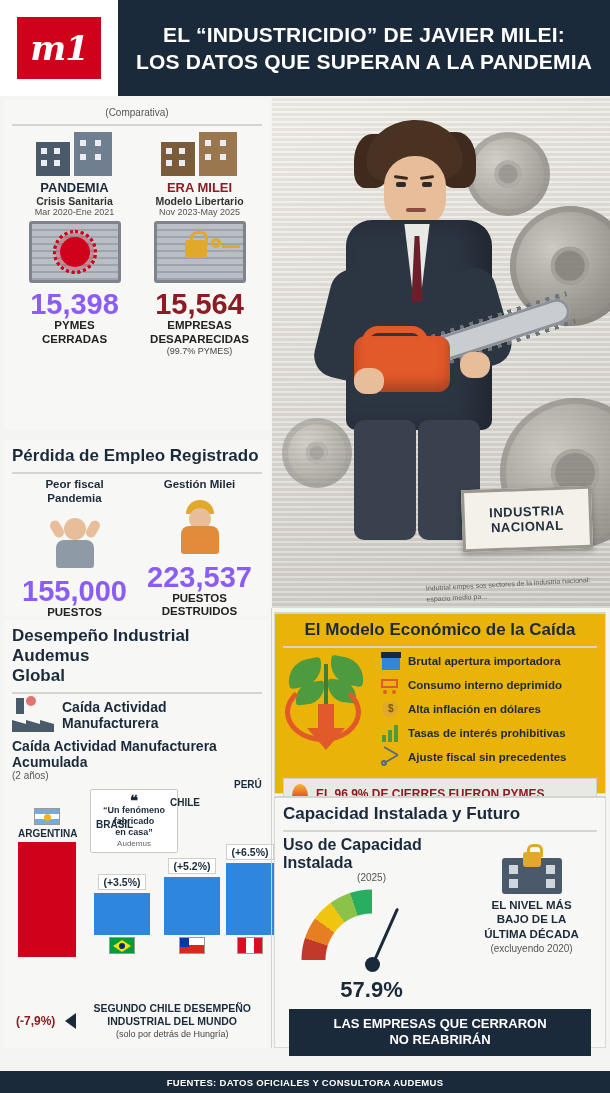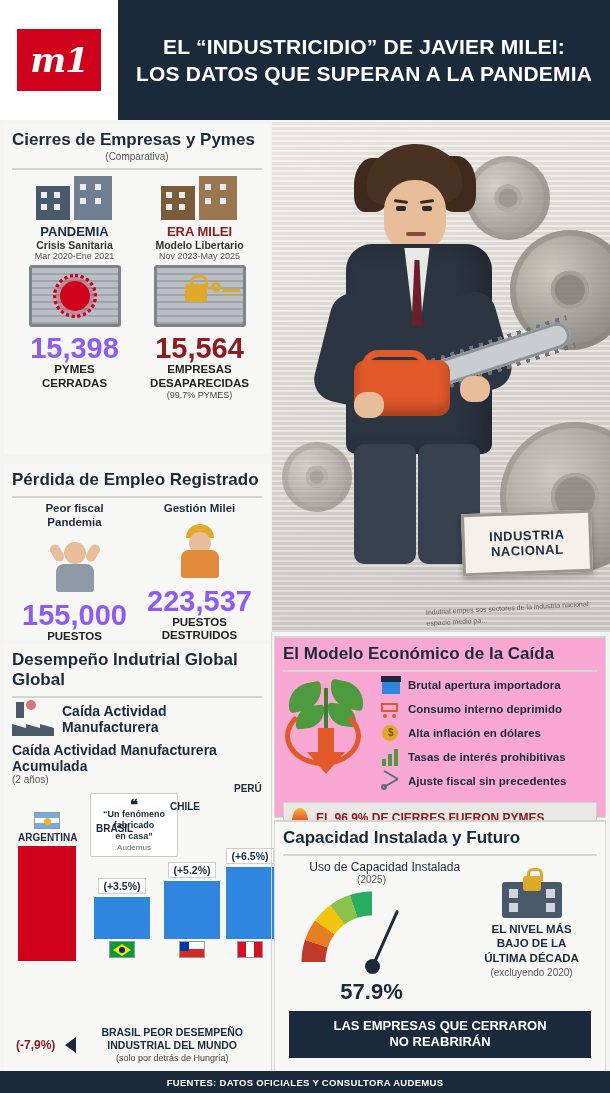--- a/index.html
+++ b/index.html
@@ -6,21 +6,21 @@
   body {
     width: 610px; height: 1093px;
     font-family: "Liberation Sans", sans-serif;
     background: #f2f2f0;
     overflow: hidden;
     position: relative;
   }
   .page { width:610px; height:1093px; position:relative; background:#f4f4f2; }
 
   
-  .header { display:flex; height:120px; background:#1b2a3a; }
+  .header { display:flex; height:96px; background:#1b2a3a; }
   .logo-box {
     width:118px; background:#ffffff; display:flex; align-items:center; justify-content:center;
     position:relative;
   }
   .logo-inner {
     width:84px; height:62px; background:#d0021b; color:#fff;
     display:flex; align-items:center; justify-content:center;
     font-family:"DejaVu Serif", serif; font-style:italic; font-weight:bold; font-size:34px;
     letter-spacing:-1px;
   }
@@ -190,21 +190,21 @@
   .quote-box .t { font-size:9px; font-weight:bold; color:#1b2a3a; line-height:1.2;}
   .quote-box .a { font-size:8px; color:#666; margin-top:2px;}
 
   .bar-label { font-size:10.5px; font-weight:bold; color:#1b2a3a; background:#fff; border:1px solid #cfcfcb; padding:1px 4px; white-space:nowrap;}
   .ctry { font-size:10px; font-weight:bold; color:#1b2a3a; }
   .tri { width:0;height:0;border-top:8px solid transparent;border-bottom:8px solid transparent;border-right:11px solid #1b2a3a;}
   .footnote { font-size:10.5px; font-weight:bold; color:#1b2a3a; line-height:1.2; text-align:center; flex:1;}
   .footnote small{ font-size:9px; font-weight:normal; color:#444;}
 
   
-  #panel-modelo { left:274px; top:612px; width:332px; height:180px; background:#f9a8d4; border-top:2px solid #d4d4d0;}
+  #panel-modelo { left:274px; top:612px; width:332px; height:180px; background:#eab308; border-top:2px solid #d4d4d0;text-align:center;}
   .bullet-list { margin-left:4px; }
   .bl-item { display:flex; align-items:center; gap:7px; margin-bottom:6px;}
   .bl-ico { width:20px; height:18px; flex:0 0 20px; position:relative;}
   .bl-txt { font-size:11.5px; font-weight:bold; color:#1b2a3a;}
   .plant { width:86px; height:96px; position:relative; margin-top:4px;}
   .leaf { position:absolute; width:36px; height:26px; background:#4e9a3e; border-radius:26px 4px 26px 4px;}
   .stem { position:absolute; left:41px; top:8px; width:4px; height:58px; background:#3f7f33;}
   .arrow-d { position:absolute; left:24px; top:48px; width:38px; height:46px;}
   .arrow-d .shaft{ position:absolute; left:11px; top:0; width:16px; height:26px; background:#e2592a;}
   .arrow-d .head{ position:absolute; left:0; top:24px; width:0;height:0;border-left:19px solid transparent;border-right:19px solid transparent;border-top:22px solid #e2592a;}
@@ -299,21 +299,20 @@
 
       <div class="sign">
         <span>INDUSTRIA</span>
         <span>NACIONAL</span>
       </div>
       <div class="clip-text">Indutrial empes sos sectores de la industria nacional: espacio medio pa...</div>
     </div>
 
     <div class="panel" id="panel-cierres" style="top:4px;left:4px;">
       <div style="padding:6px 8px 0;">
-        <div class="panel-title">Cierres de Empresas y Pymes</div>
         <div class="sub" style="text-align:center;margin-top:1px;">(Comparativa)</div>
         <div class="h-rule"></div>
 
         <div class="cmp">
 
           <div class="cmp-col">
             <div class="bld">
               <div class="b1"></div>
                 <div class="b2"></div>
               <div class="win" style="left:9px;bottom:22px;"></div>
@@ -394,21 +393,21 @@
             <div class="bigno">223,537</div>
             <div class="bigcap">PUESTOS</div>
             <div class="bigcap">DESTRUIDOS</div>
           </div>
         </div>
       </div>
     </div>
 
     <div class="panel" id="panel-global" style="top:524px;left:4px;height:428px;">
       <div style="padding:6px 8px 0; height:100%; position:relative;">
-        <div class="panel-title">Desempeño Indutrial Global</div>
+        <div class="panel-title">Desempeño Industrial Audemus</div>
         <div class="panel-title">Global</div>
         <div class="h-rule"></div>
 
         <div style="display:flex; align-items:center; gap:8px;">
           <div class="factory">
             <div class="smoke"></div>
             <div class="stack"></div>
             <div class="base"></div>
           </div>
           <div>
@@ -470,21 +469,21 @@
 
           <div style="position:absolute;left:84px;top:32px;" class="ctry">BRASIL</div>
           <div style="position:absolute;left:158px;top:10px;" class="ctry">CHILE</div>
           <div style="position:absolute;left:222px;top:-8px;" class="ctry">PERÚ</div>
         </div>
 
         <div style="position:absolute; left:8px; bottom:8px; width:250px; display:flex; align-items:center; gap:6px;">
           <div class="bar-label" style="color:#8d1b22;border:none;background:transparent;font-size:12px;">(-7,9%)</div>
           <div class="tri"></div>
           <div class="footnote">
-            <div>BRASIL PEOR DESEMPEÑO</div>
+            <div>SEGUNDO CHILE DESEMPEÑO</div>
             <div>INDUSTRIAL DEL MUNDO</div>
             <small>(solo por detrás de Hungría)</small>
           </div>
         </div>
       </div>
     </div>
 
     <div class="panel" id="panel-modelo" style="top:516px;left:274px;width:332px;height:182px;">
       <div style="padding:6px 8px 0;">
         <div class="panel-title">El Modelo Económico de la Caída</div>
@@ -549,21 +548,21 @@
         </div>
       </div>
     </div>
 
     <div class="panel" id="panel-capacidad" style="top:700px;left:274px;width:332px;height:252px;">
       <div style="padding:6px 8px 15px;">
         <div class="panel-title">Capacidad Instalada y Futuro</div>
         <div class="h-rule"></div>
         <div style="display:flex; gap:6px;">
           <div style="flex:1.15;">
-            <div style="font-size:12px;font-weight:normal;color:#1b2a3a;text-align:right;">Uso de Capacidad Instalada</div>
+            <div style="font-size:16px;font-weight:bold;color:#1b2a3a;text-align:left;">Uso de Capacidad Instalada</div>
             <div class="sub" style="text-align:center;">(2025)</div>
             <div class="gauge">
               <div class="arc"></div>
               <div class="needle"></div>
               <div class="needle-hub"></div>
             </div>
             <div class="gauge-val">57.9%</div>
           </div>
           <div style="flex:0.85; text-align:center;">
             <div class="padlock-box">

